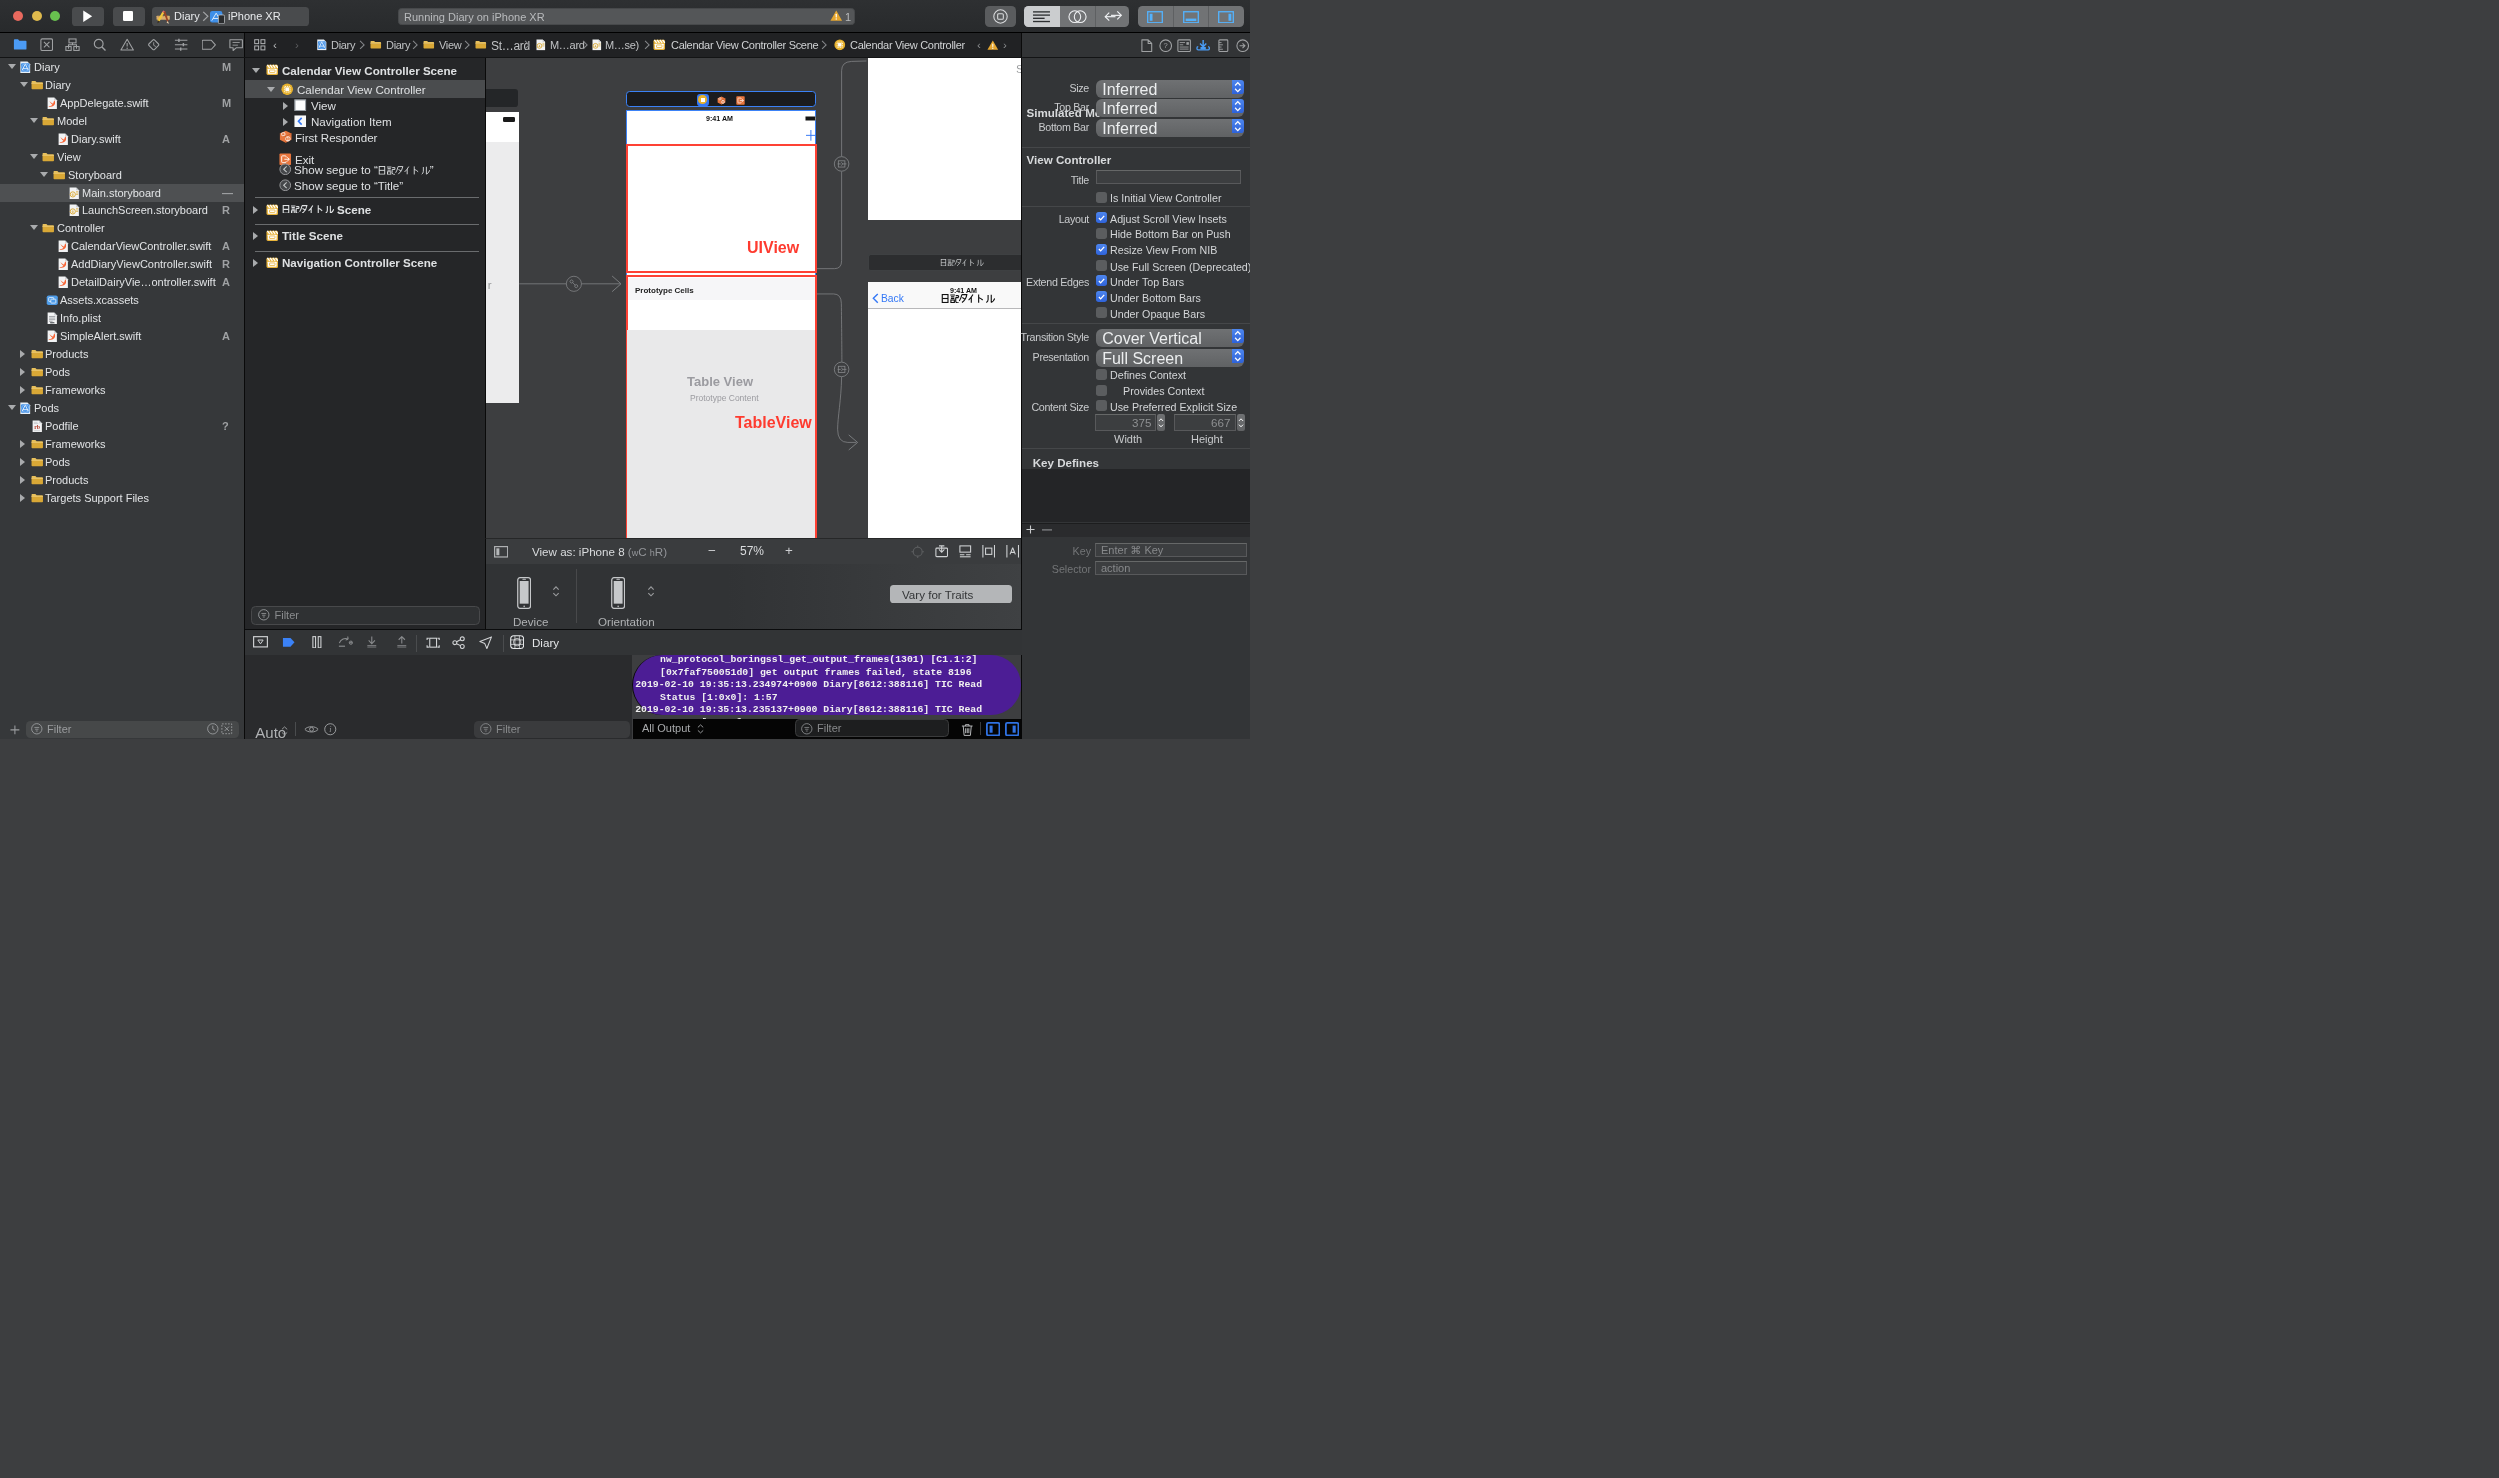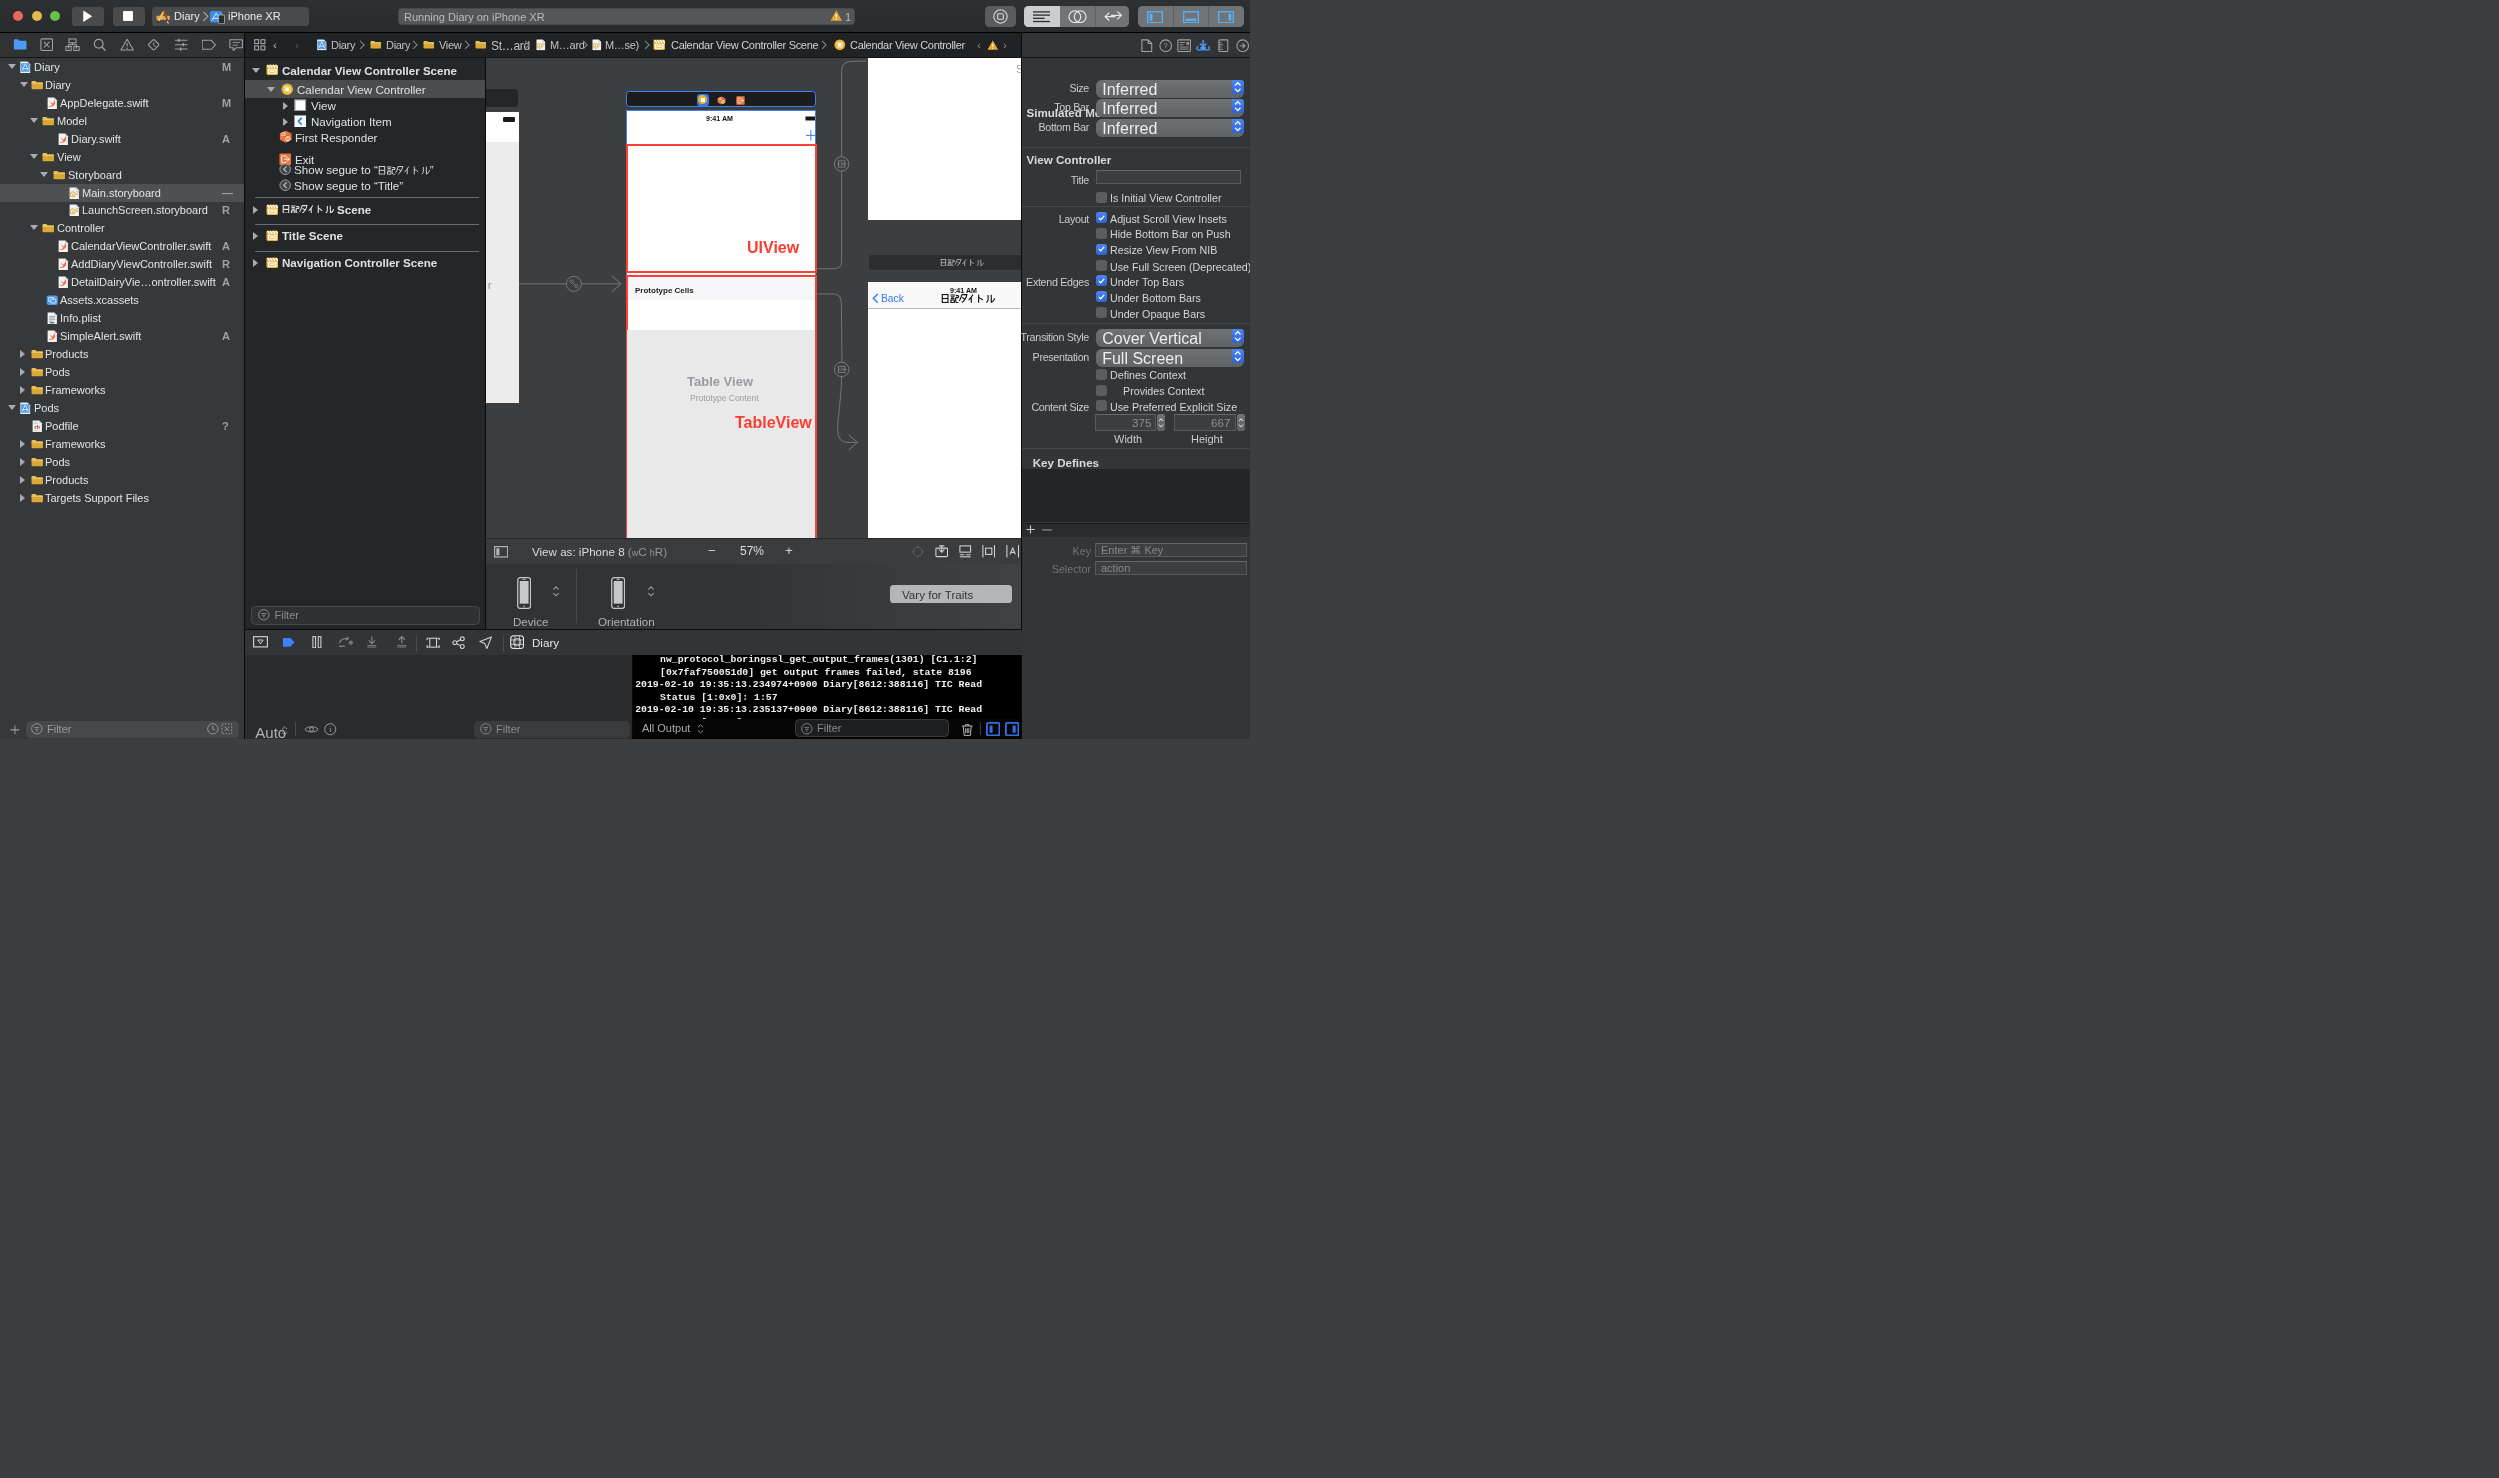--- a/index.html
+++ b/index.html
@@ -14,21 +14,21 @@
 #row2 .txt{letter-spacing:-0.3px;}
 #row2border{left:0;top:57px;width:1250px;height:0.9px;background:#131415;z-index:30;}
 #navigator{left:0;top:57px;width:244px;height:682px;background:#36383a;}
 #outline{left:244px;top:57px;width:241px;height:572px;background:#252628;border-left:0.9px solid #0a0a0a;}
 #canvas{left:485px;top:57px;width:537px;height:481px;background:#3d3e40;border-left:0.9px solid #0a0a0a;overflow:hidden;}
 #viewasbar{left:485px;top:538px;width:537px;height:26px;background:#3a3c3e;border-left:0.9px solid #0a0a0a;border-top:0.9px solid #262728;}
 #devicebar{left:485px;top:564px;width:537px;height:65px;background:linear-gradient(90deg,#313335 45%,#3f4143);border-left:0.9px solid #0a0a0a;}
 #inspector{left:1021px;top:57px;width:229px;height:682px;background:#333537;border-left:0.9px solid #0a0a0a;}
 #debugbar{left:244px;top:629px;width:778px;height:26px;background:#323436;border-top:1.8px solid #0b0c0d;border-left:0.9px solid #0a0a0a;}
 #varspane{left:244px;top:655px;width:388px;height:84px;background:#2a2b2d;border-left:0.9px solid #0a0a0a;}
-#console{left:632px;top:655px;width:389px;height:84px;background:#000000;border-left:0.9px solid #0a0a0a;font-family:"Liberation Mono",monospace;font-weight:bold;}
+#console{left:632px;top:655px;width:389px;height:60px;background:#4c1d95;border-left:0.9px solid #0a0a0a;font-family:"Liberation Mono",monospace;font-weight:bold;border-radius:32px;}
 
 .tl{position:absolute;top:11px;width:10.2px;height:10.2px;border-radius:50%;}
 .tbtn{position:absolute;top:6.9px;height:19px;background:#494b4d;border-radius:3.6px;}
 .pill{position:absolute;top:8px;height:17px;background:#525456;border-radius:3.6px;}
 
 .nrow{position:absolute;height:18px;width:244px;font-size:11px;color:#e2e4e6;}
 .nrow .lbl{position:absolute;top:2.7px;}
 .nrow .badge{position:absolute;top:2.7px;color:#9fa1a3;font-weight:bold;}
 .dis{position:absolute;width:0;height:0;}
 .disD{border-left:4.5px solid transparent;border-right:4.5px solid transparent;border-top:5.8px solid #a9abad;top:6.2px;}

